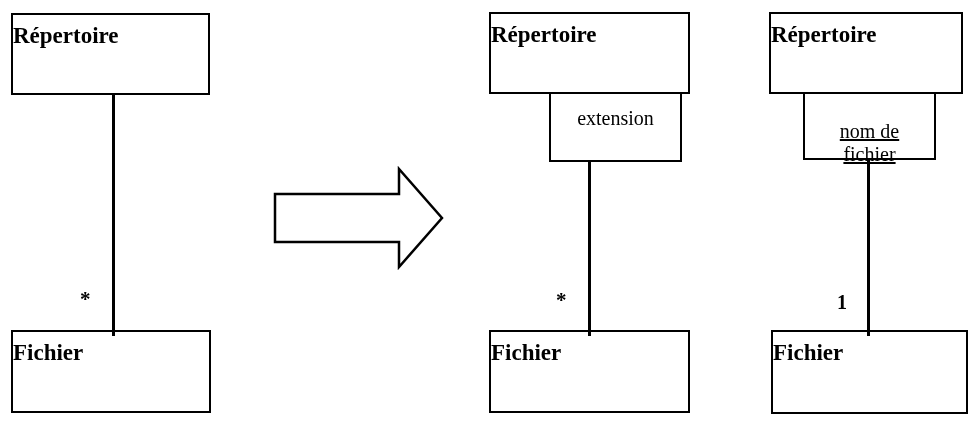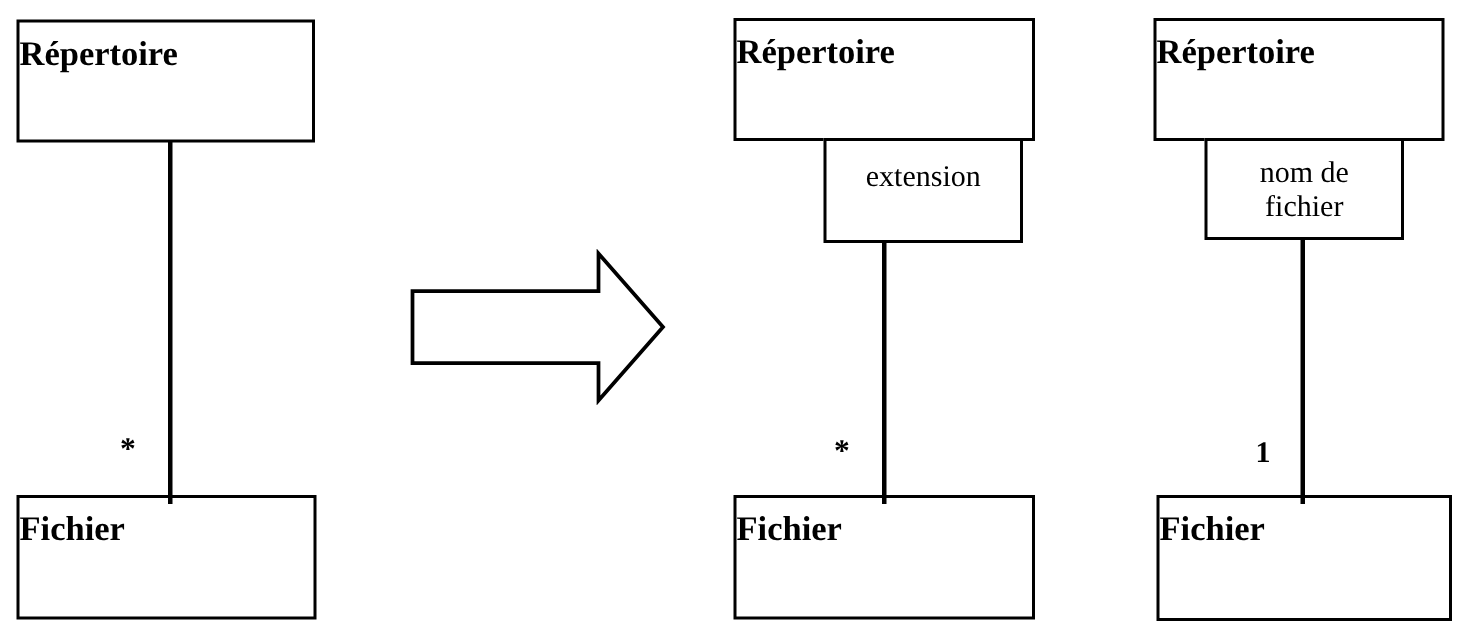--- a/index.html
+++ b/index.html
@@ -40,21 +40,21 @@
     z-index: 2;
     text-align: center;
   }
   .qualifiertext {
     display: block;
     font-size: 20px;
     line-height: 1.15;
     white-space: pre-line;
   }
   .qual-ext .qualifiertext { padding-top: 13px; }
-  .qual-nom .qualifiertext { padding-top: 10px; }
+  .qual-nom .qualifiertext { padding-top: 26px; text-decoration: underline; }
   .assoc-line {
     position: absolute;
     width: 3px;
     background: #000000;
     z-index: 3;
   }
   .multiplicity {
     position: absolute;
     font-weight: bold;
     font-size: 21px;

